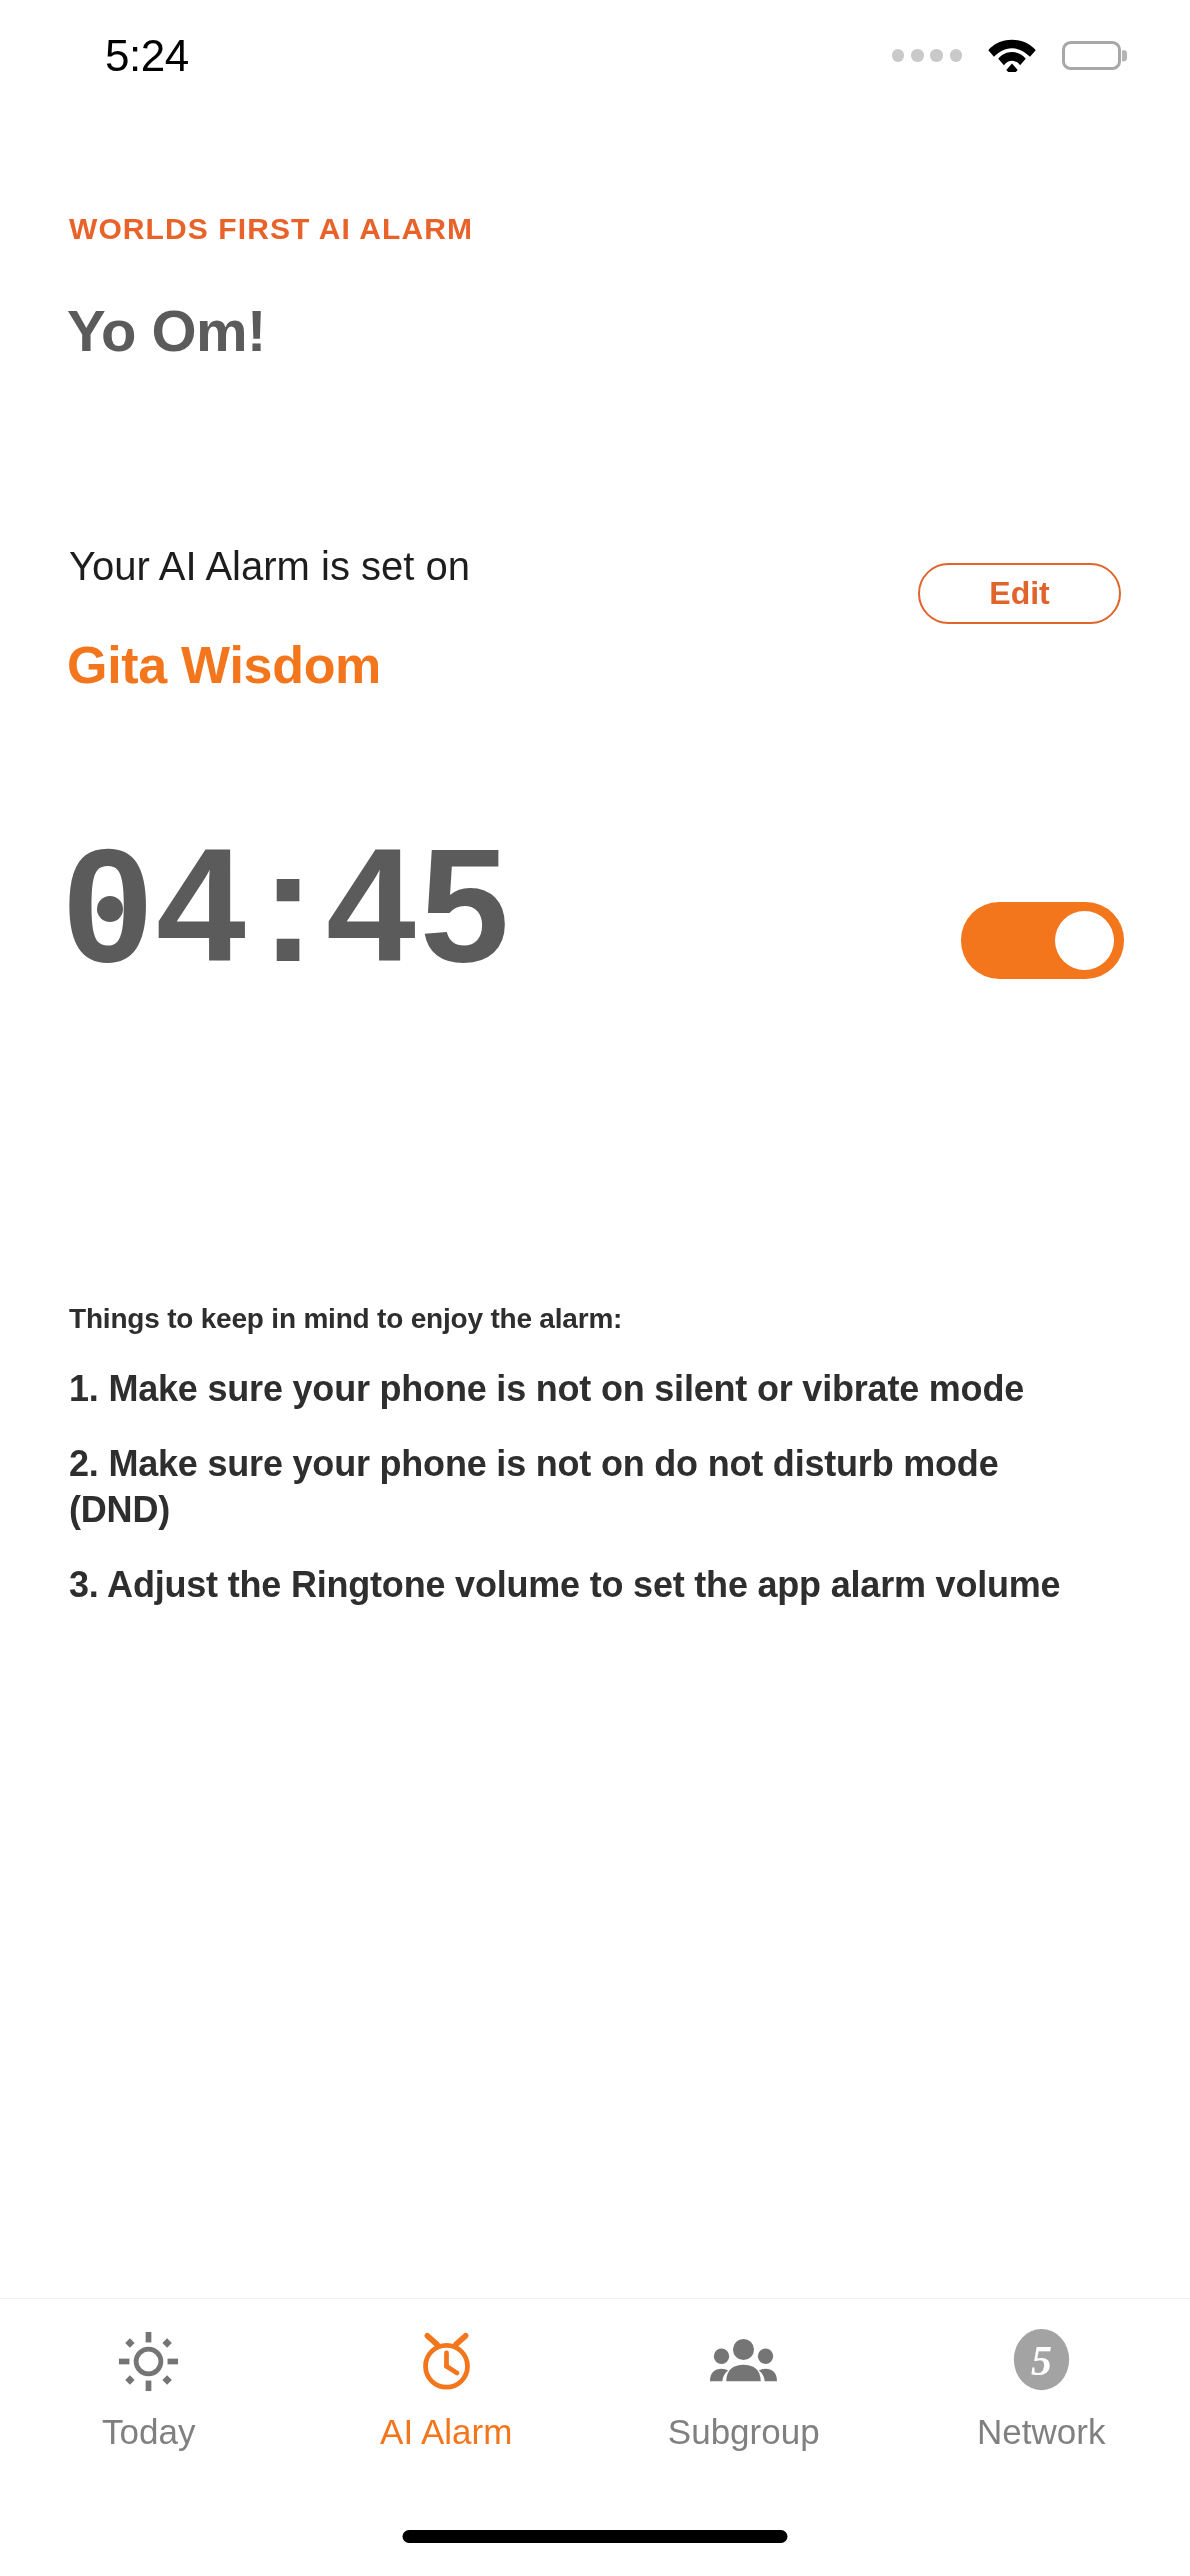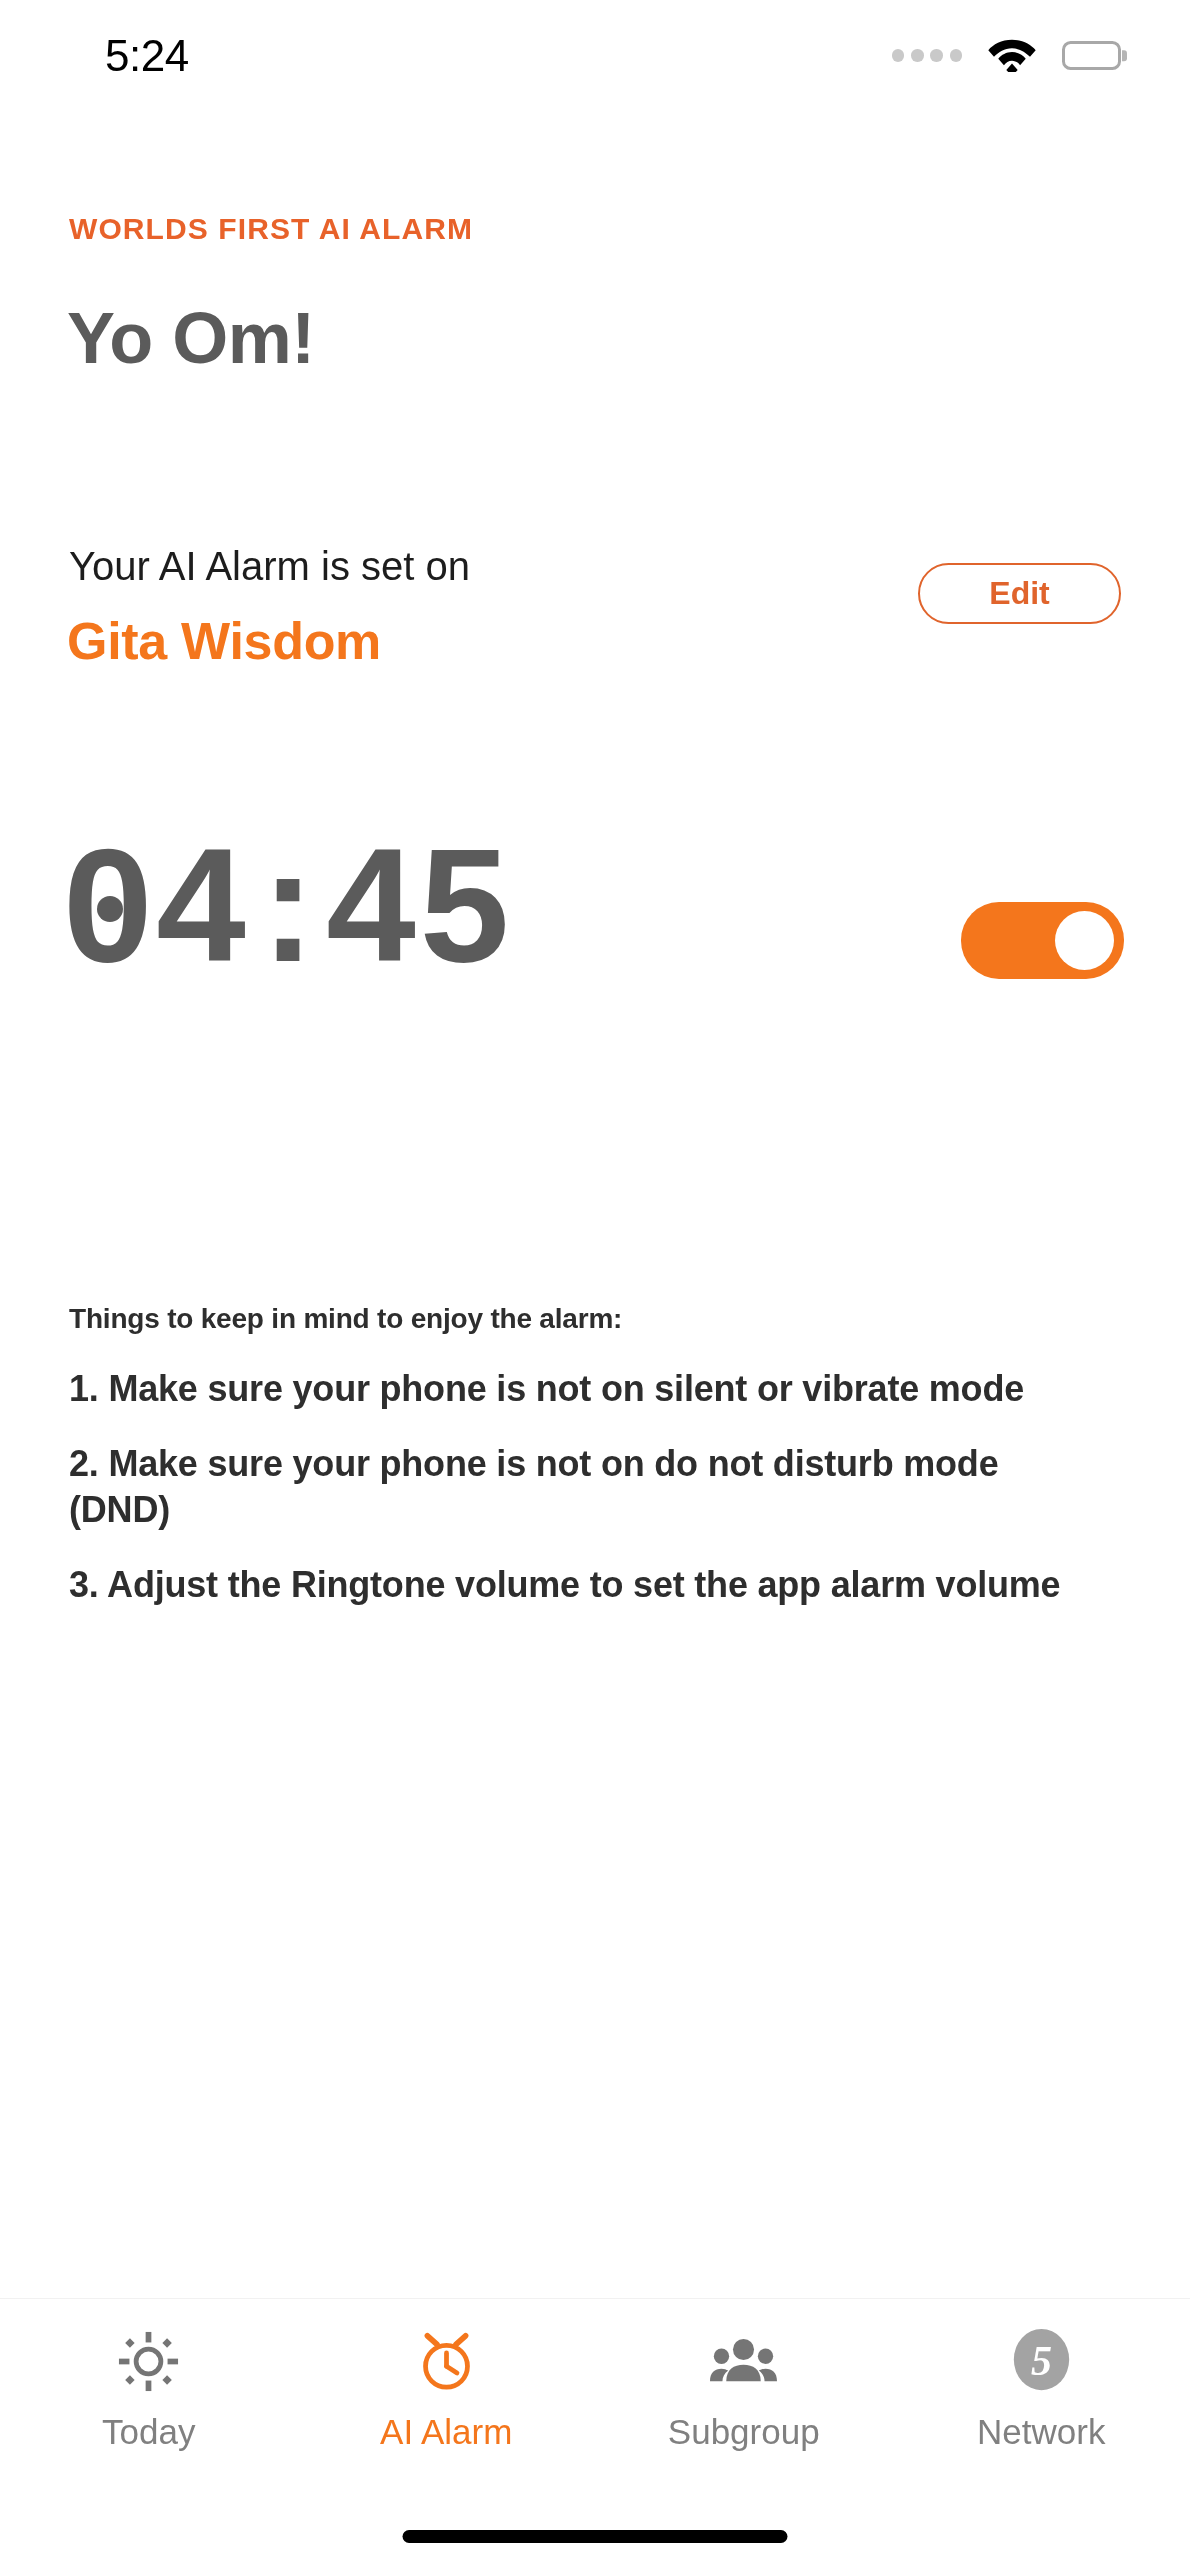--- a/index.html
+++ b/index.html
@@ -36,30 +36,30 @@
   }
 
   
   .eyebrow{
     position:absolute; left:69px; top:212px;
     font-size:30px; font-weight:700; letter-spacing:1.1px;
     color:#e8622a; text-transform:uppercase;
   }
   .greeting{
     position:absolute; left:67px; top:297px;
-    font-size:72px; font-weight:700; color:#5b5b5b; letter-spacing:-0.5px;
+    font-size:58px; font-weight:700; color:#5b5b5b; letter-spacing:-0.5px;
   }
 
   
   .setline{
     position:absolute; left:69px; top:544px;
     font-size:40px; font-weight:400; color:#1d1d1d;
   }
   .setname{
-    position:absolute; left:67px; top:611px;
+    position:absolute; left:67px; top:635px;
     font-size:52px; font-weight:700; color:#f4761c; letter-spacing:-0.3px;
   }
   .edit-btn{
     position:absolute; left:918px; top:563px;
     width:203px; height:61px; border:2.9px solid #e0642c; border-radius:33px;
     background:#fff; display:flex; align-items:center; justify-content:center;
     font-size:32px; font-weight:700; color:#e0642c; cursor:pointer;
   }
 
   

